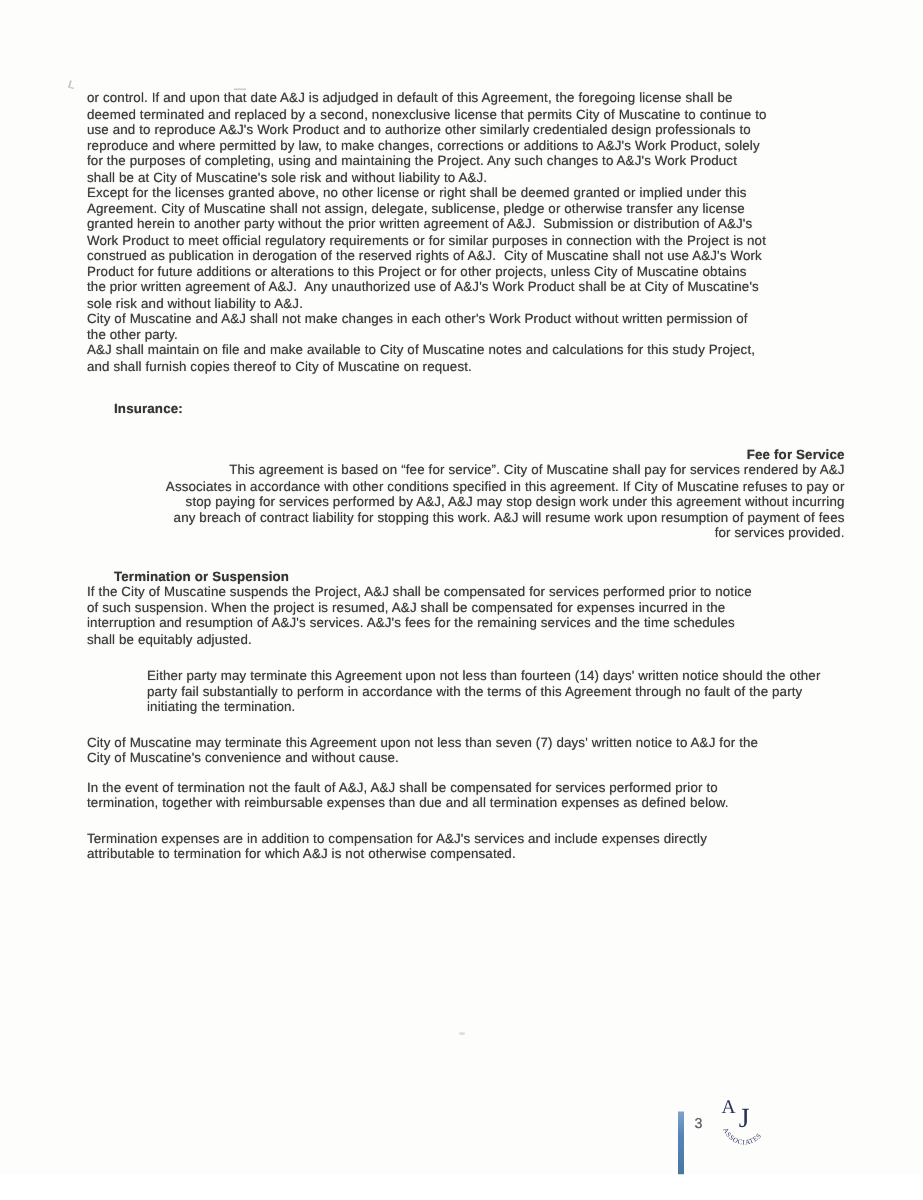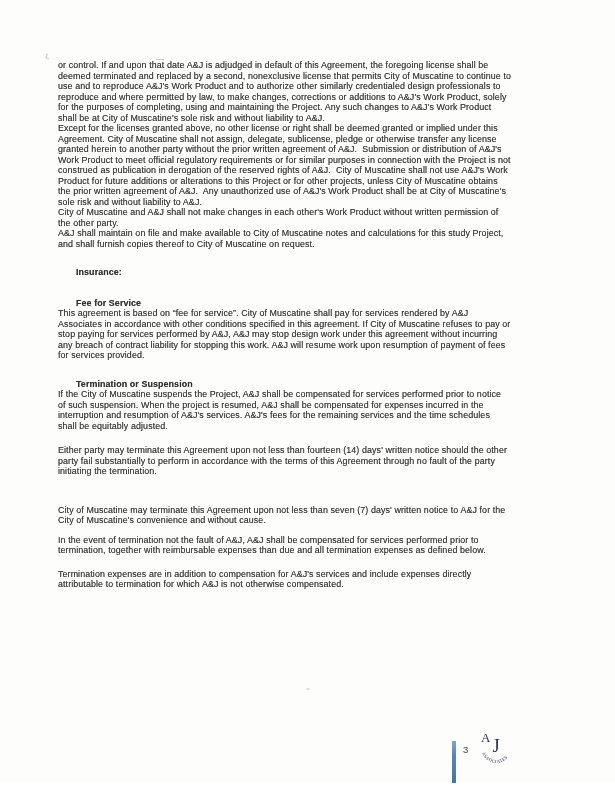--- a/index.html
+++ b/index.html
@@ -29,24 +29,24 @@
   .para, .heading {
     white-space: pre;
     margin: 0;
   }
   .heading {
     font-weight: bold;
     color: #343434;
     margin-left: 18px;
   }
   .sec-insurance   { margin-top: 18px; }
-  .sec-fee         { margin-top: 20px; }
+  .sec-fee         { margin-top: 20px; text-align: right; }
   .sec-termination { margin-top: 18px; }
-  .para-either     { margin-top: 14px; }
-  .para-city-may   { margin-top: 28px; }
+  .para-either     { margin-top: 14px; margin-left: 40px; }
+  .para-city-may   { margin-top: 13px; }
   .para-in-event   { margin-top: 9px; }
   .para-term-exp   { margin-top: 13px; }
 
   
   .speck-1 {
     position: absolute; left: 46px; top: 54px;
     width: 3px; height: 4px;
     border-left: 1px solid #8a8a8a; border-bottom: 1px solid #aaa;
     transform: rotate(18deg); opacity: 0.55;
   }

